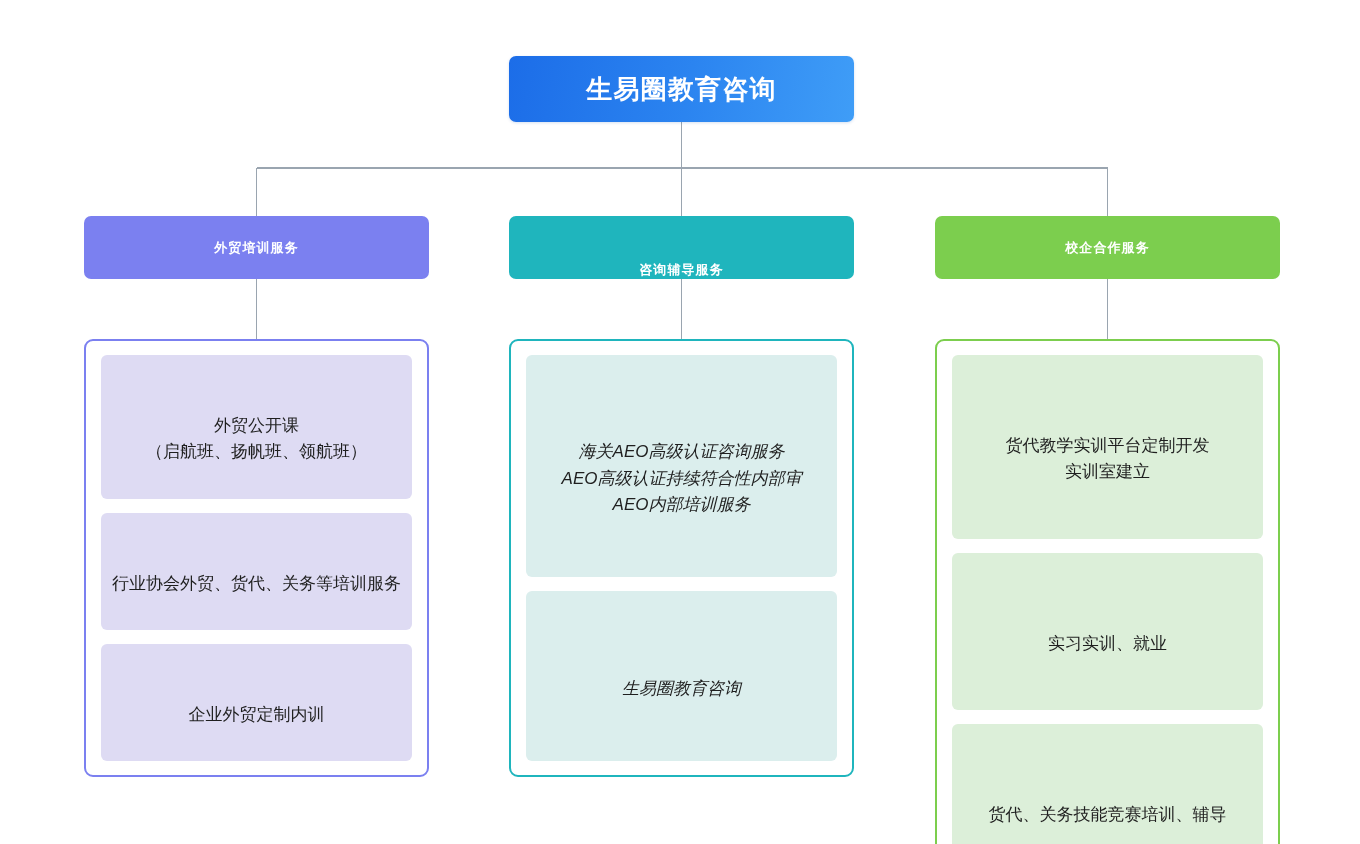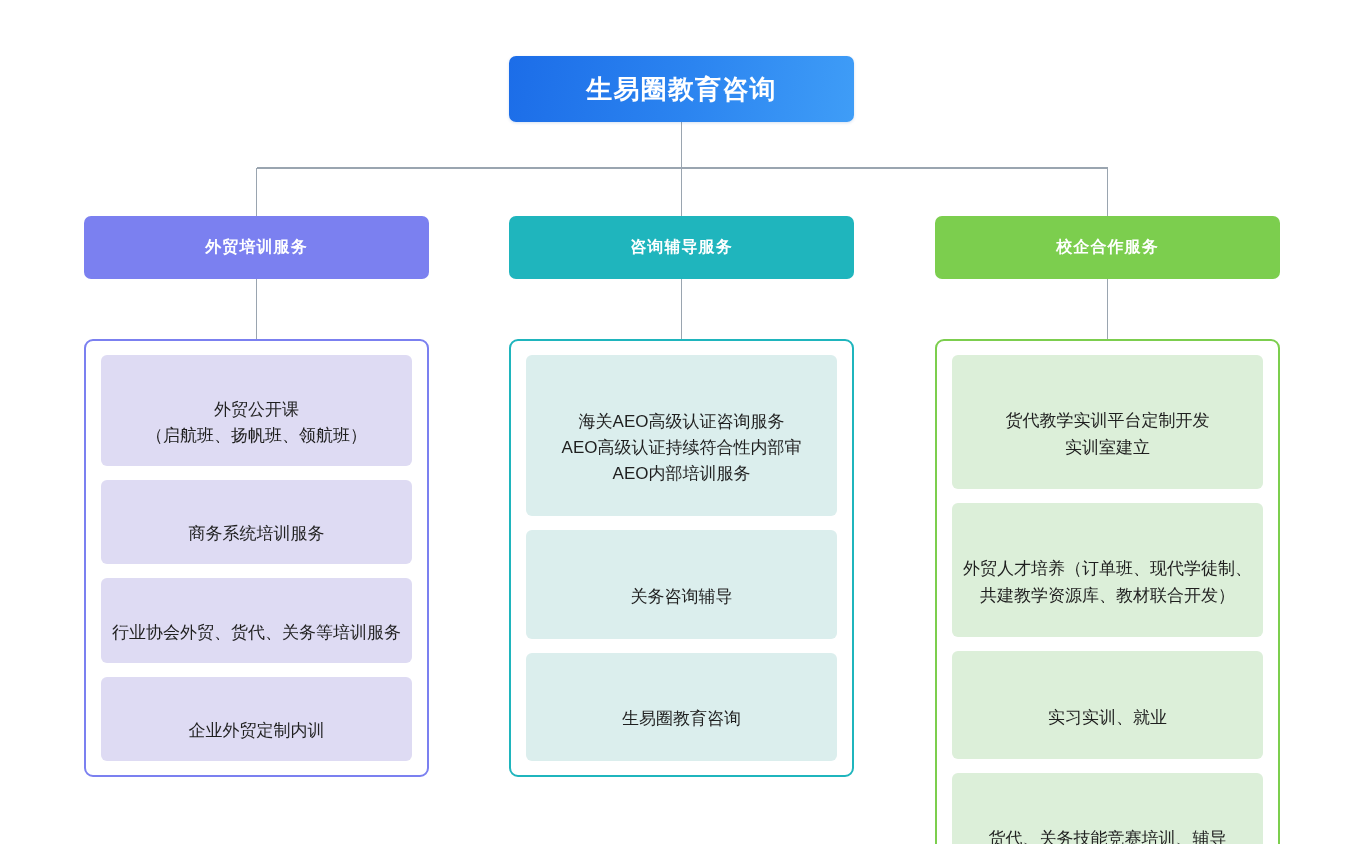--- a/index.html
+++ b/index.html
@@ -58,44 +58,44 @@
     top: 216px;
     width: 345px;
     height: 63px;
     border-radius: 7px;
     display: flex;
     align-items: center;
     justify-content: center;
   }
   .branch-header .node-text {
     color: #ffffff;
-    font-size: 16px;
+    font-size: 13px;
     font-weight: bold;
     letter-spacing: 1.1px;
   }
   .branch-header.col-0 { left: 84px;  background: #7b80f0; }
-  .branch-header.col-1 { left: 509px; background: #1fb5bd; }
+  .branch-header.col-1 { left: 509px; background: #1fb5bd; align-items: flex-end; }
   .branch-header.col-2 { left: 935px; background: #7cce4e; }
 
   
   .item-container {
     position: absolute;
     top: 339px;
     width: 345px;
     box-sizing: border-box;
     border-radius: 9px;
     border-style: solid;
     border-width: 2px;
     background: #ffffff;
     padding: 14px 15px;
     display: flex;
     flex-direction: column;
   }
   .item-container.col-0 { left: 84px;  height: 438px; border-color: #7b80f0; }
-  .item-container.col-1 { left: 509px; height: 438px; border-color: #1fb5bd; }
+  .item-container.col-1 { left: 509px; height: 438px; border-color: #1fb5bd; font-style: italic; }
   .item-container.col-2 { left: 935px; height: 558px; border-color: #7cce4e; }
 
   .item-card {
     box-sizing: border-box;
     border-radius: 6px;
     flex: 1 1 auto;
     display: flex;
     align-items: center;
     justify-content: center;
     text-align: center;
@@ -151,51 +151,42 @@
   <div class="branch-header col-2">
     <span class="node-text">校企合作服务</span>
   </div>
 
   <div class="item-container col-0">
     <div class="item-card">
       <span class="card-text">外贸公开课
 （启航班、扬帆班、领航班）</span>
     </div>
     <div class="item-card">
-      <span class="card-text">商务系统培训服务</span>
-    </div>
-    <div class="item-card">
       <span class="card-text">行业协会外贸、货代、关务等培训服务</span>
     </div>
     <div class="item-card">
       <span class="card-text">企业外贸定制内训</span>
     </div>
   </div>
 
   <div class="item-container col-1">
     <div class="item-card">
       <span class="card-text">海关AEO高级认证咨询服务
 AEO高级认证持续符合性内部审
 AEO内部培训服务</span>
     </div>
     <div class="item-card">
-      <span class="card-text">关务咨询辅导</span>
-    </div>
-    <div class="item-card">
       <span class="card-text">生易圈教育咨询</span>
     </div>
   </div>
 
   <div class="item-container col-2">
     <div class="item-card">
       <span class="card-text">货代教学实训平台定制开发
 实训室建立</span>
-    </div>
-    <div class="item-card">
-      <span class="card-text">外贸人才培养（订单班、现代学徒制、共建教学资源库、教材联合开发）</span>
     </div>
     <div class="item-card">
       <span class="card-text">实习实训、就业</span>
     </div>
     <div class="item-card">
       <span class="card-text">货代、关务技能竞赛培训、辅导</span>
     </div>
   </div>
 
 </div>

